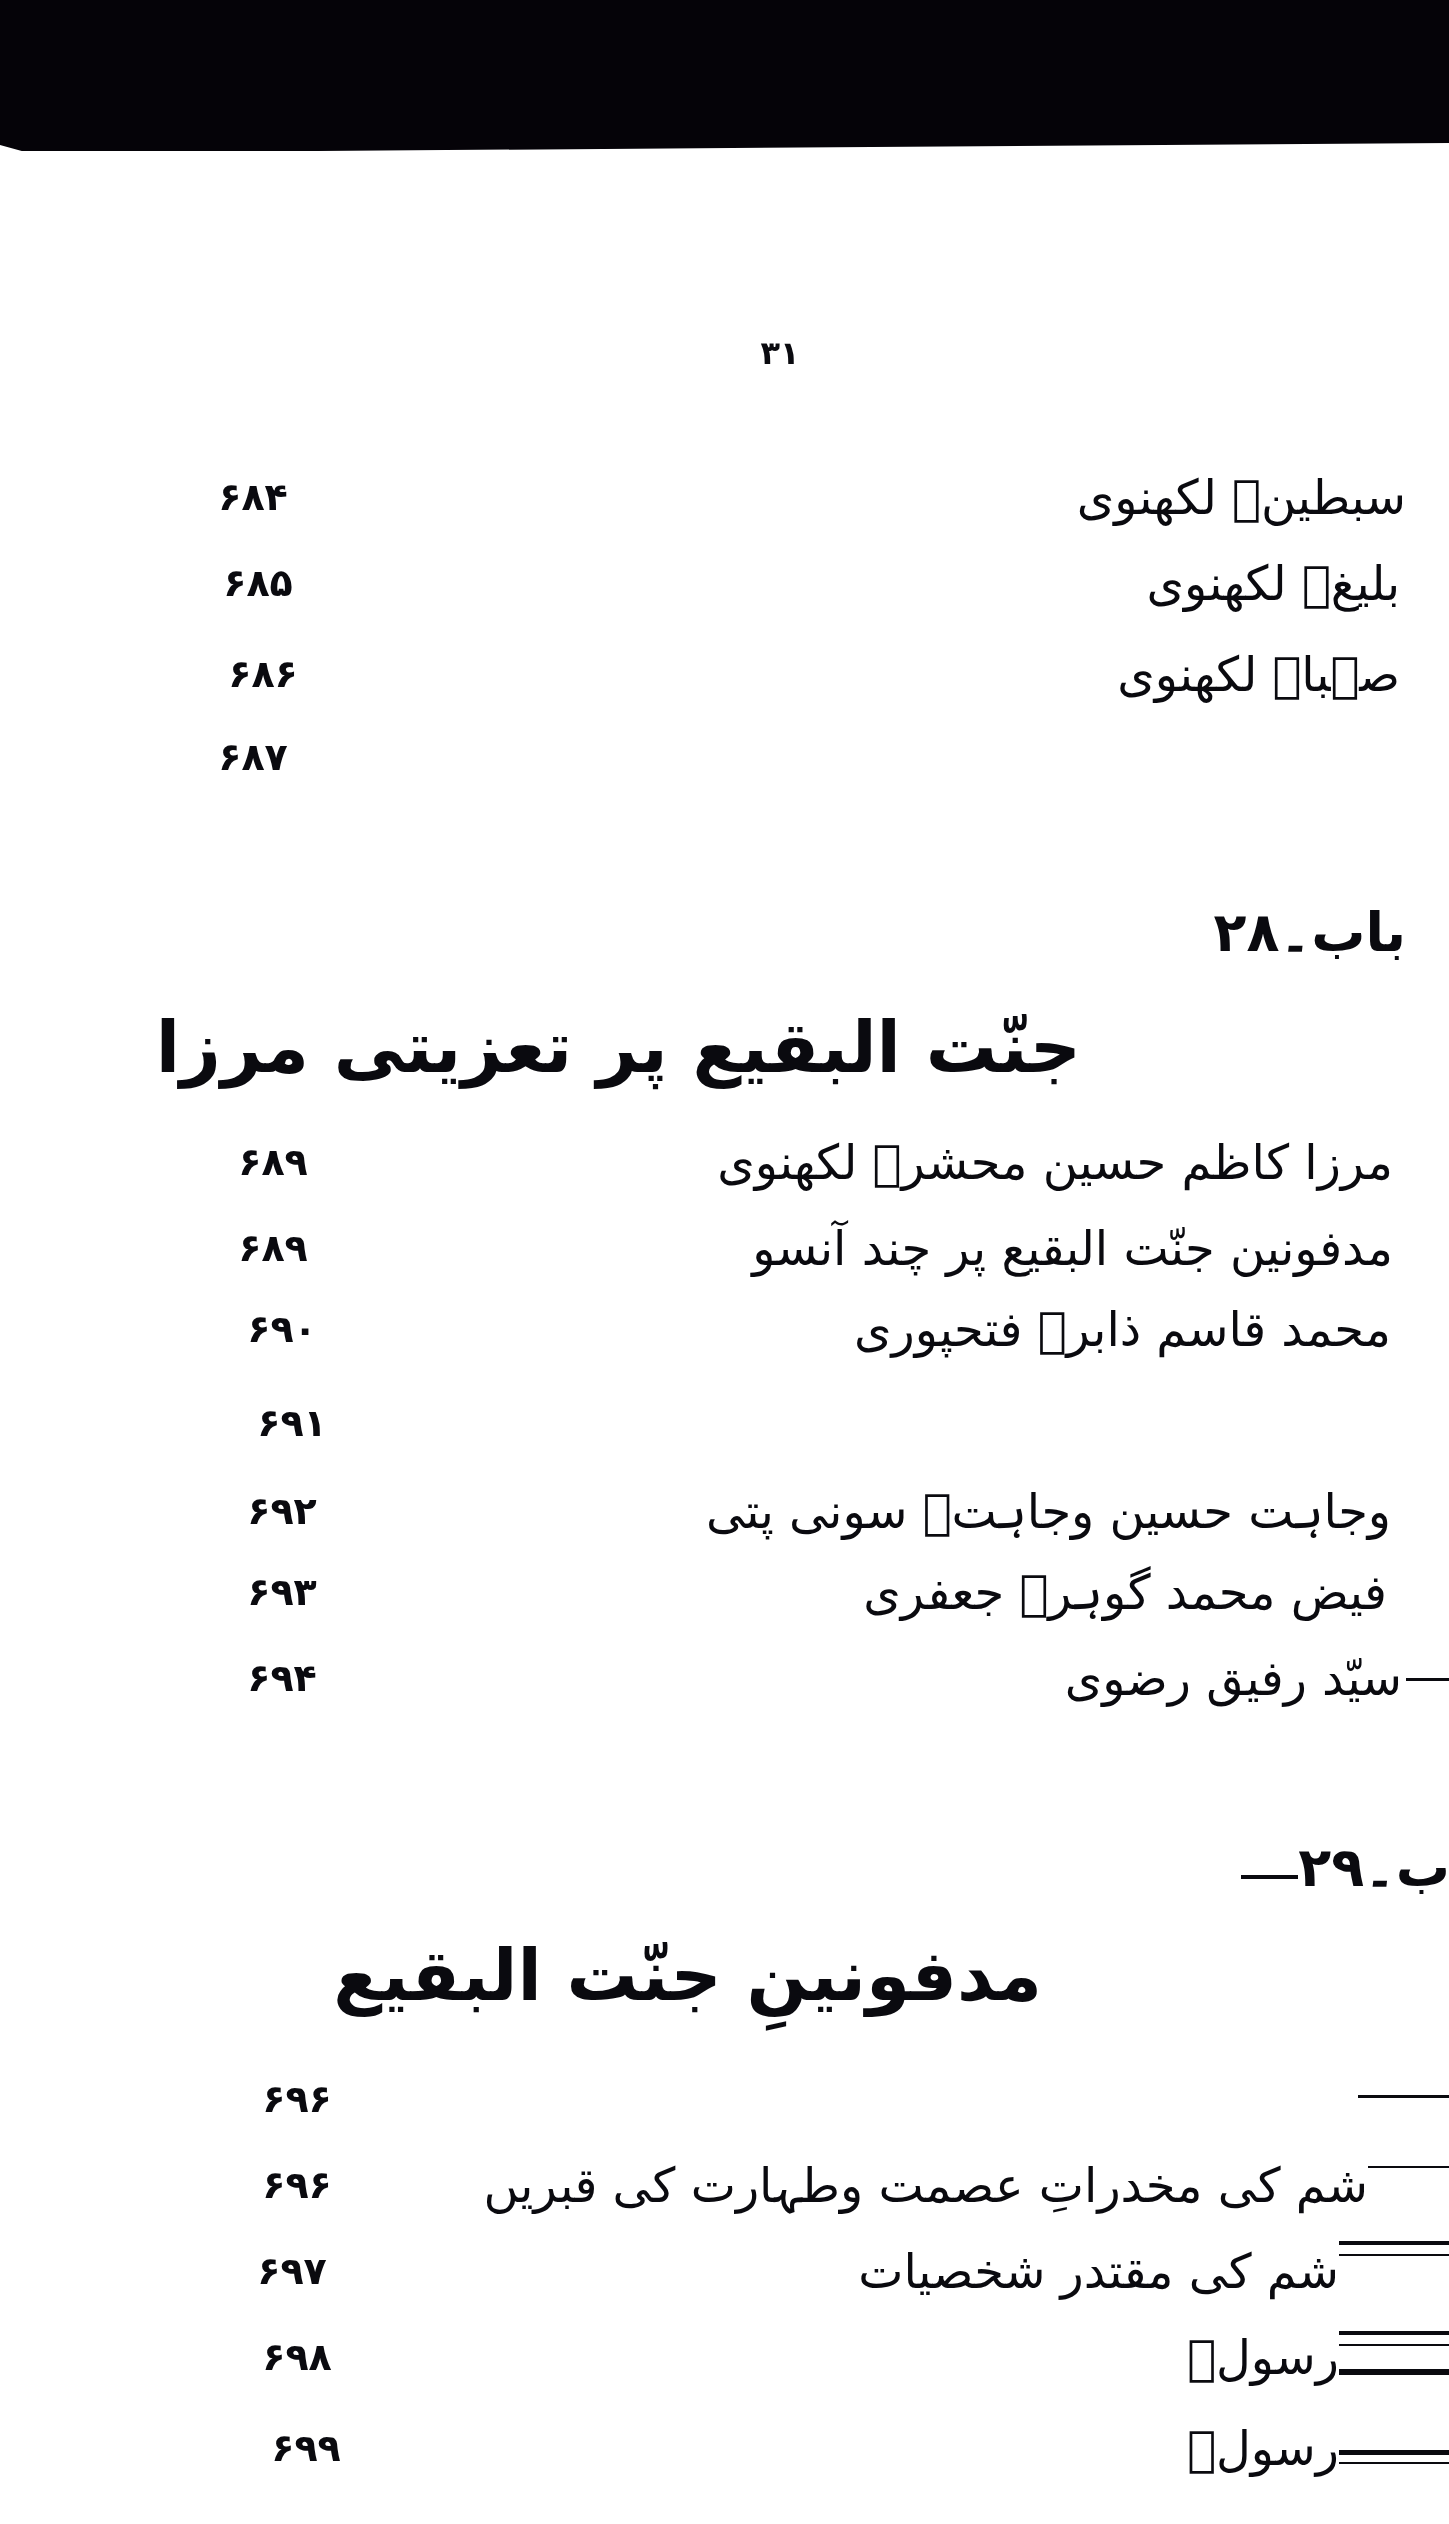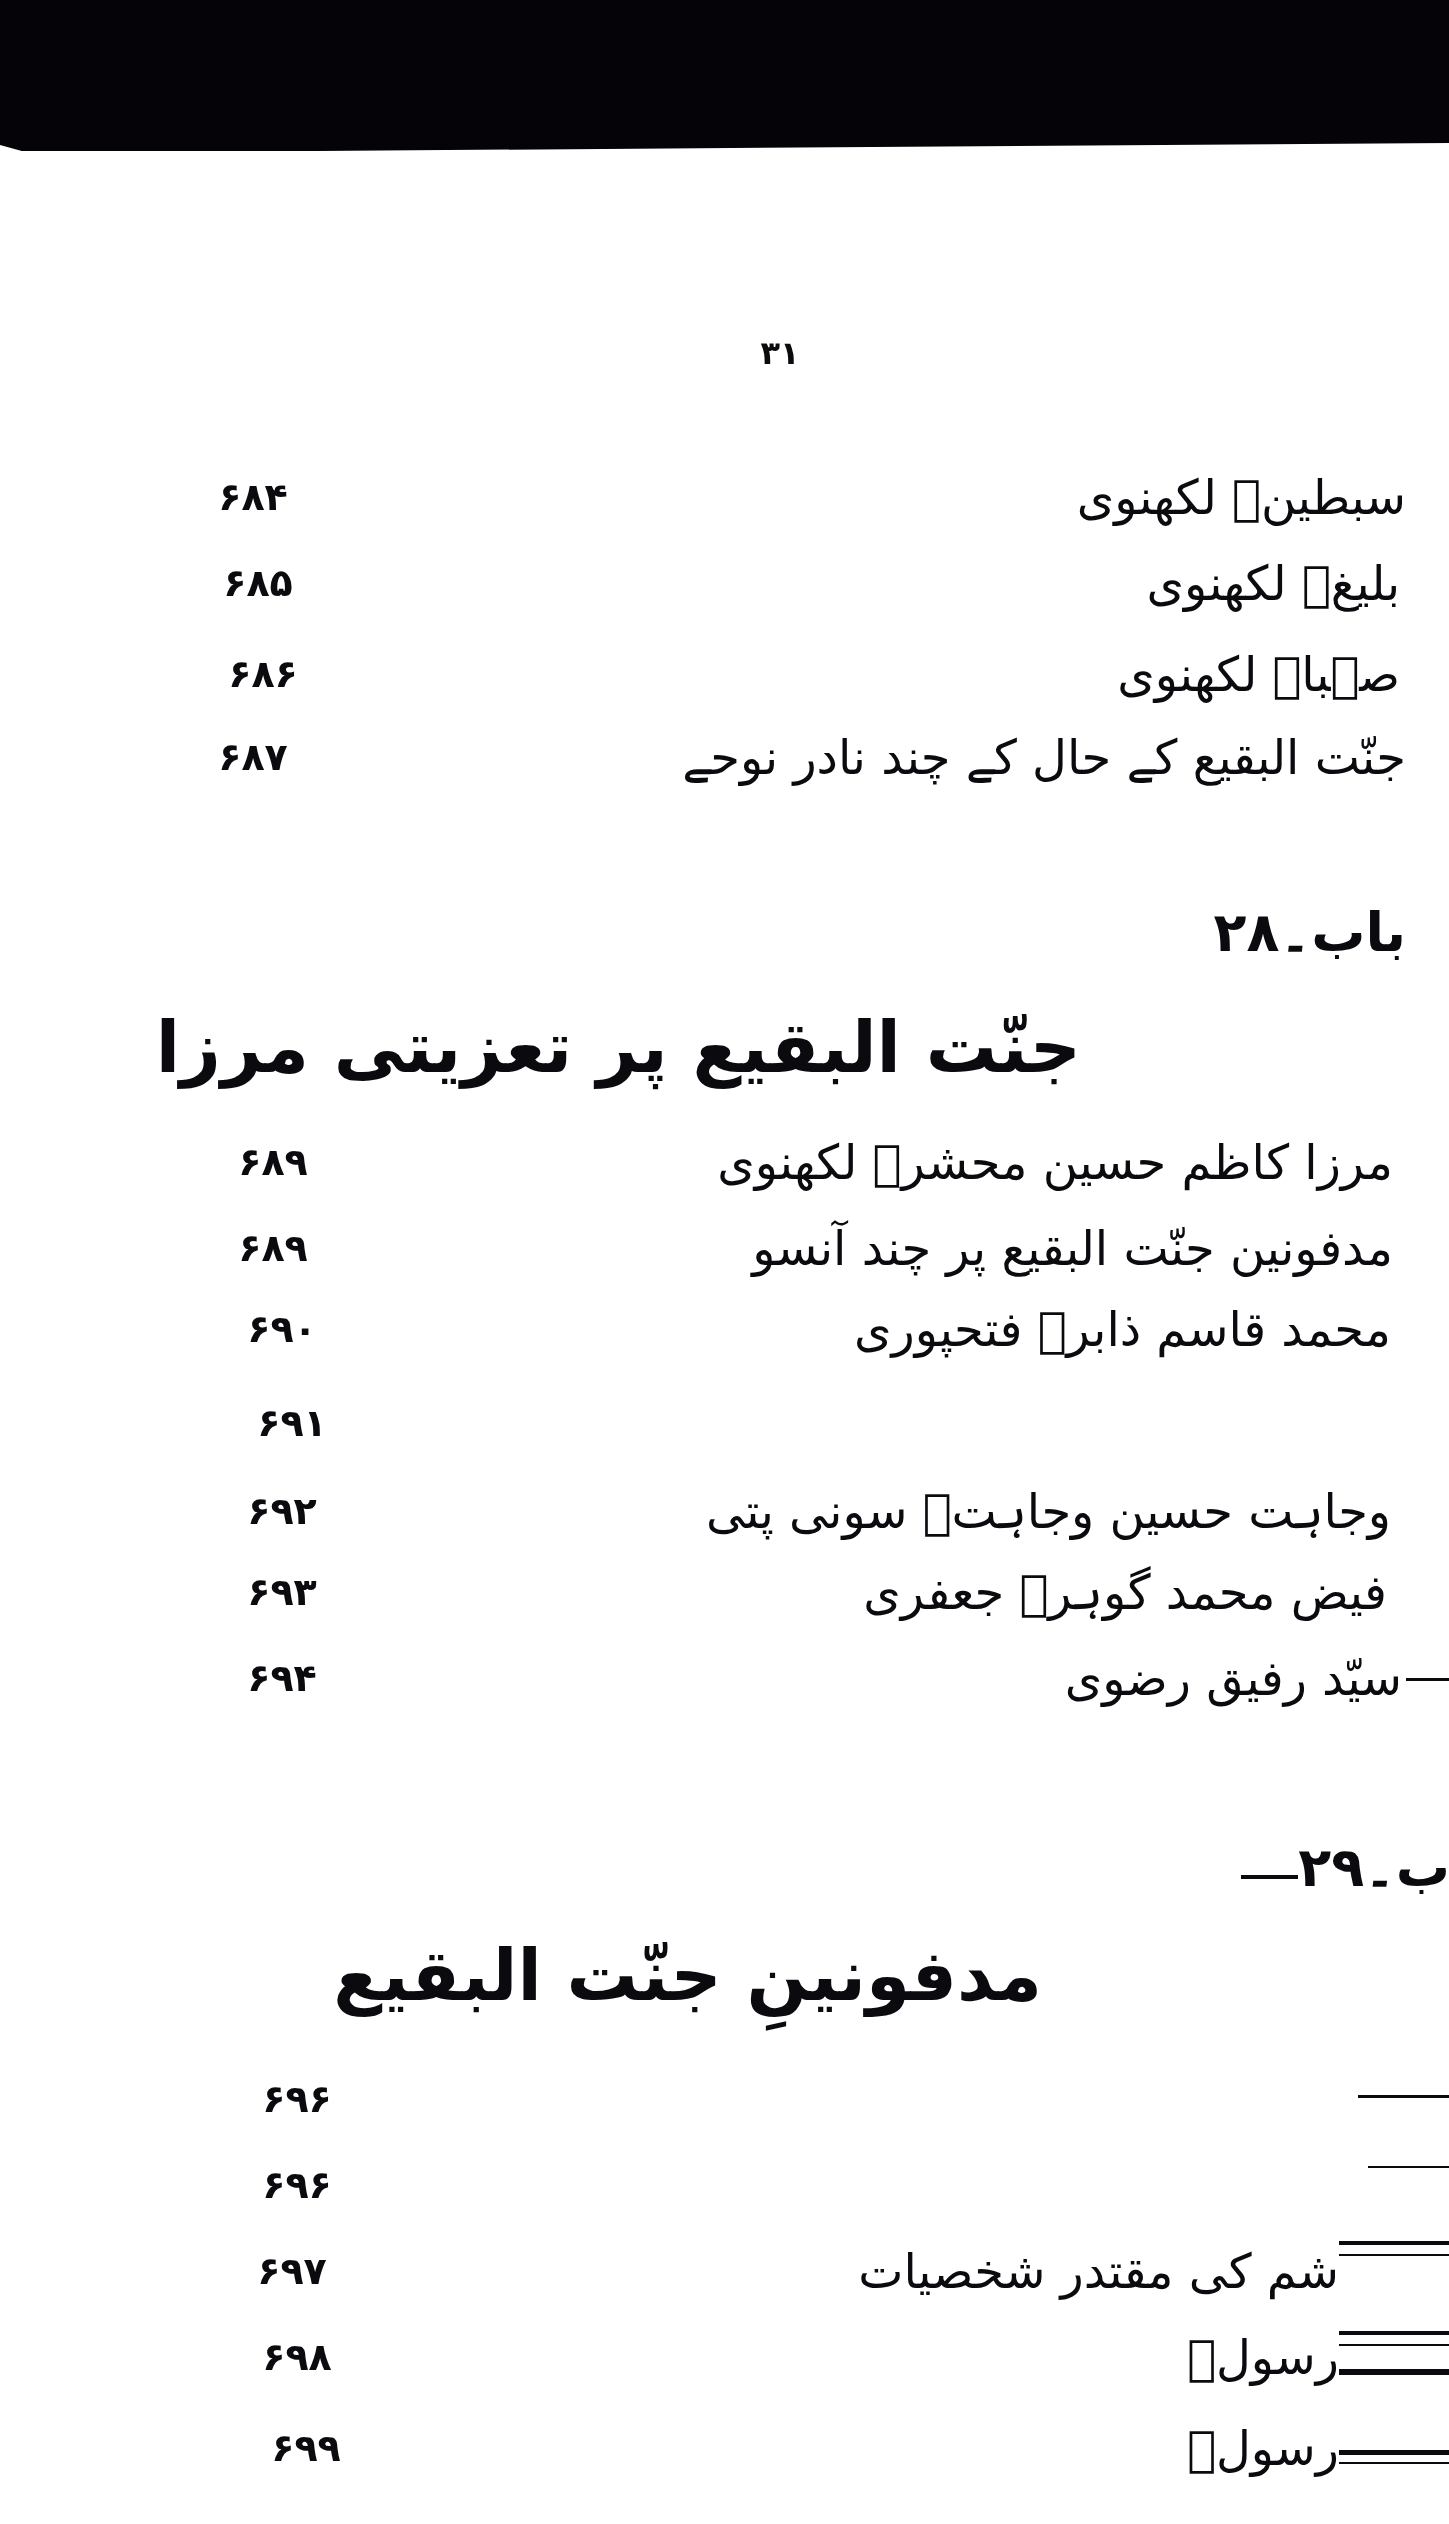--- a/index.html
+++ b/index.html
@@ -95,21 +95,20 @@
 </div>
 <div class="row" style="top:545px;">
   <span class="entry-text" style="right:50px;">بلیغؔ لکھنوی</span>
   <span class="entry-page" style="left:191px;">۶۸۵</span>
 </div>
 <div class="row" style="top:636px;">
   <span class="entry-text" style="right:50px;">صہباؔ لکھنوی</span>
   <span class="entry-page" style="left:196px;">۶۸۶</span>
 </div>
 <div class="row" style="top:719px;">
-  <span class="entry-text" style="right:44px;">جنّت البقیع کے حال کے چند نادر نوحے</span>
   <span class="entry-page" style="left:186px;">۶۸۷</span>
 </div>
 
 <div class="chapter-label" style="right:44px; top:894px;">باب۔۲۸</div>
 <div class="chapter-title" style="left:507px; width:574px; top:990px;">جنّت البقیع پر تعزیتی مرزا</div>
 
 <div class="row" style="top:1124px;">
   <span class="entry-text" style="right:57px;">مرزا کاظم حسین محشرؔ لکھنوی</span>
   <span class="entry-page" style="left:206px;">۶۸۹</span>
 </div>
@@ -142,20 +141,21 @@
   <span>ب۔۲۹</span><span class="cut-line" style="position:relative; display:inline-block; width:57px; vertical-align:middle; top:5.7px; height:4.8px;"></span>
 </div>
 <div class="chapter-title" style="left:612px; width:430px; top:1918px;">مدفونینِ جنّت البقیع</div>
 
 <div class="row" style="top:2061px;">
   <span class="cut-line" style="left:1358px; width:92px; top:34px;"></span>
   <span class="entry-page" style="left:230px;">۶۹۶</span>
 </div>
 <div class="row" style="top:2147px;">
   <span class="cut-line" style="left:1368px; width:82px; top:19px; height:1.9px;"></span>
+  <span class="entry-text" style="right:82px;">شم کی مخدراتِ عصمت وطہارت کی قبریں</span>
   <span class="entry-page" style="left:230px;">۶۹۶</span>
 </div>
 <div class="row" style="top:2233px;">
   <span class="cut-line" style="left:1339px; width:111px; top:7.7px; height:4.8px;"></span>
   <span class="cut-line" style="left:1339px; width:111px; top:21px; height:1.9px;"></span>
   <span class="entry-text" style="right:111px;">شم کی مقتدر شخصیات</span>
   <span class="entry-page" style="left:225px;">۶۹۷</span>
 </div>
 <div class="row" style="top:2319px;">
   <span class="cut-line" style="left:1339px; width:111px; top:11.5px; height:4.8px;"></span>

